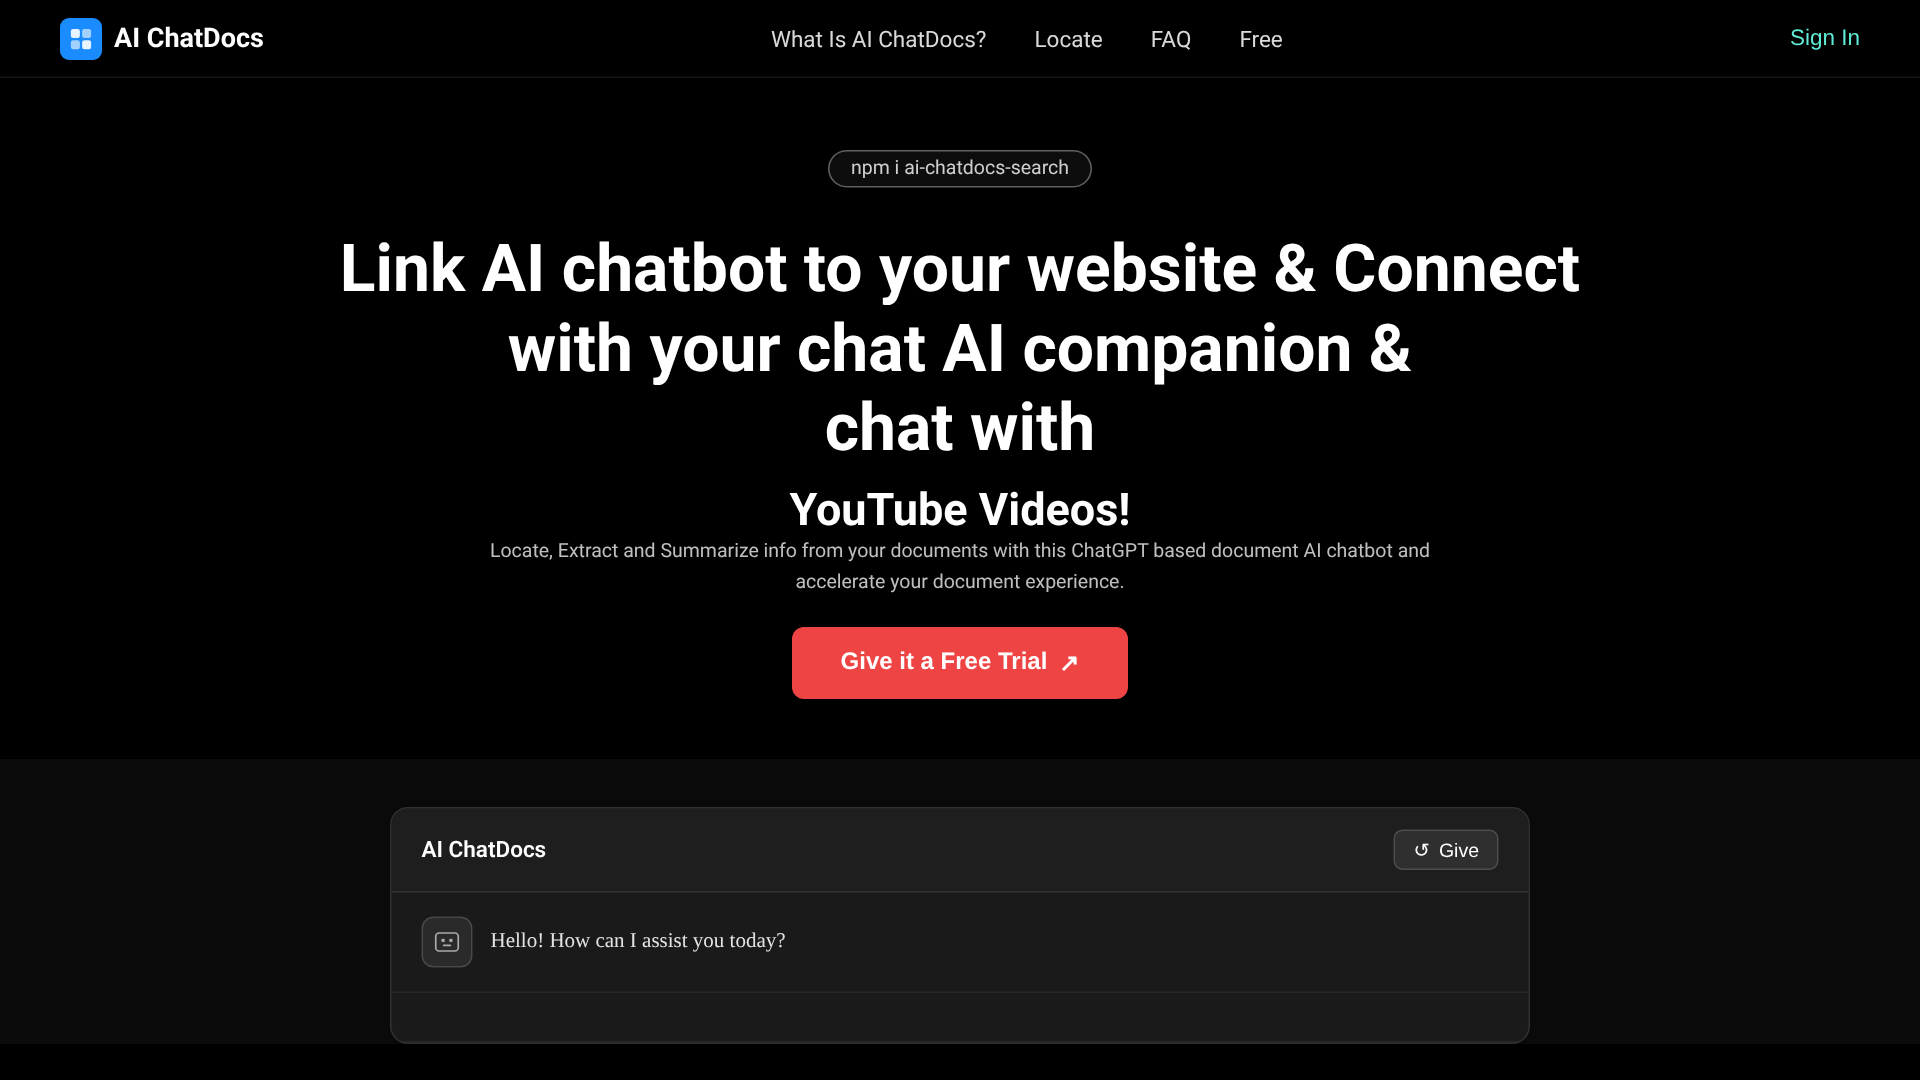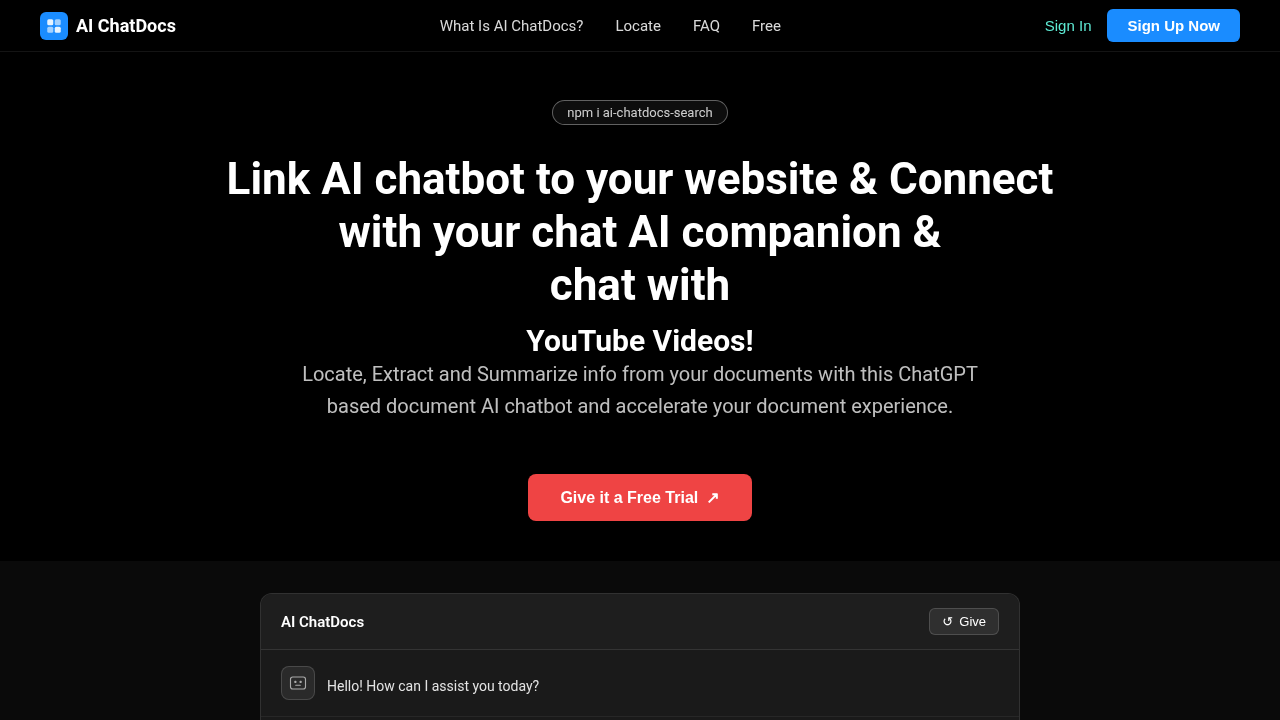--- a/index.html
+++ b/index.html
@@ -117,25 +117,25 @@
       font-weight: 700;
       line-height: 1.2;
       max-width: 900px;
       margin-bottom: 12px;
     }
     .hero-subtitle {
       font-size: 30px;
       font-weight: 700;
     }
     .hero-desc {
-      font-size: 20px;
+      font-size: 13px;
       color: rgba(255,255,255,0.75);
       max-width: 680px;
       line-height: 1.6;
-      margin-bottom: 52px;
+      margin-bottom: 18px;
     }
     .btn-trial {
       display: inline-flex;
       align-items: center;
       gap: 8px;
       background: #ef4444;
       color: #fff;
       border: none;
       border-radius: 8px;
       padding: 14px 32px;
@@ -184,24 +184,25 @@
       border-radius: 6px;
       padding: 5px 12px;
       font-size: 13px;
       cursor: pointer;
     }
     .chat-messages {
       padding: 0;
     }
     .chat-msg {
       display: flex;
-      align-items: center;
+      align-items: flex-start;
       gap: 12px;
       padding: 16px 20px;
       border-bottom: 1px solid rgba(255,255,255,0.06);
+      font-family: Liberation Serif, serif;
     }
     .chat-avatar {
       width: 34px;
       height: 34px;
       border-radius: 8px;
       background: #2a2a2a;
       border: 1px solid rgba(255,255,255,0.15);
       display: flex;
       align-items: center;
       justify-content: center;
@@ -236,21 +237,20 @@
 
   <ul class="nav-links">
     <li><a href="#">What Is AI ChatDocs?</a></li>
     <li><a href="#">Locate</a></li>
     <li><a href="#">FAQ</a></li>
     <li><a href="#">Free</a></li>
   </ul>
 
   <div class="nav-actions">
     <button class="btn-signin">Sign In</button>
-    <button class="btn-signup">Sign Up Now</button>
   </div>
 </nav>
 
 <section class="hero">
   <div class="hero-bg"></div>
 
   <div class="npm-badge">
     <span>npm i ai-chatdocs-search</span>
   </div>
 

